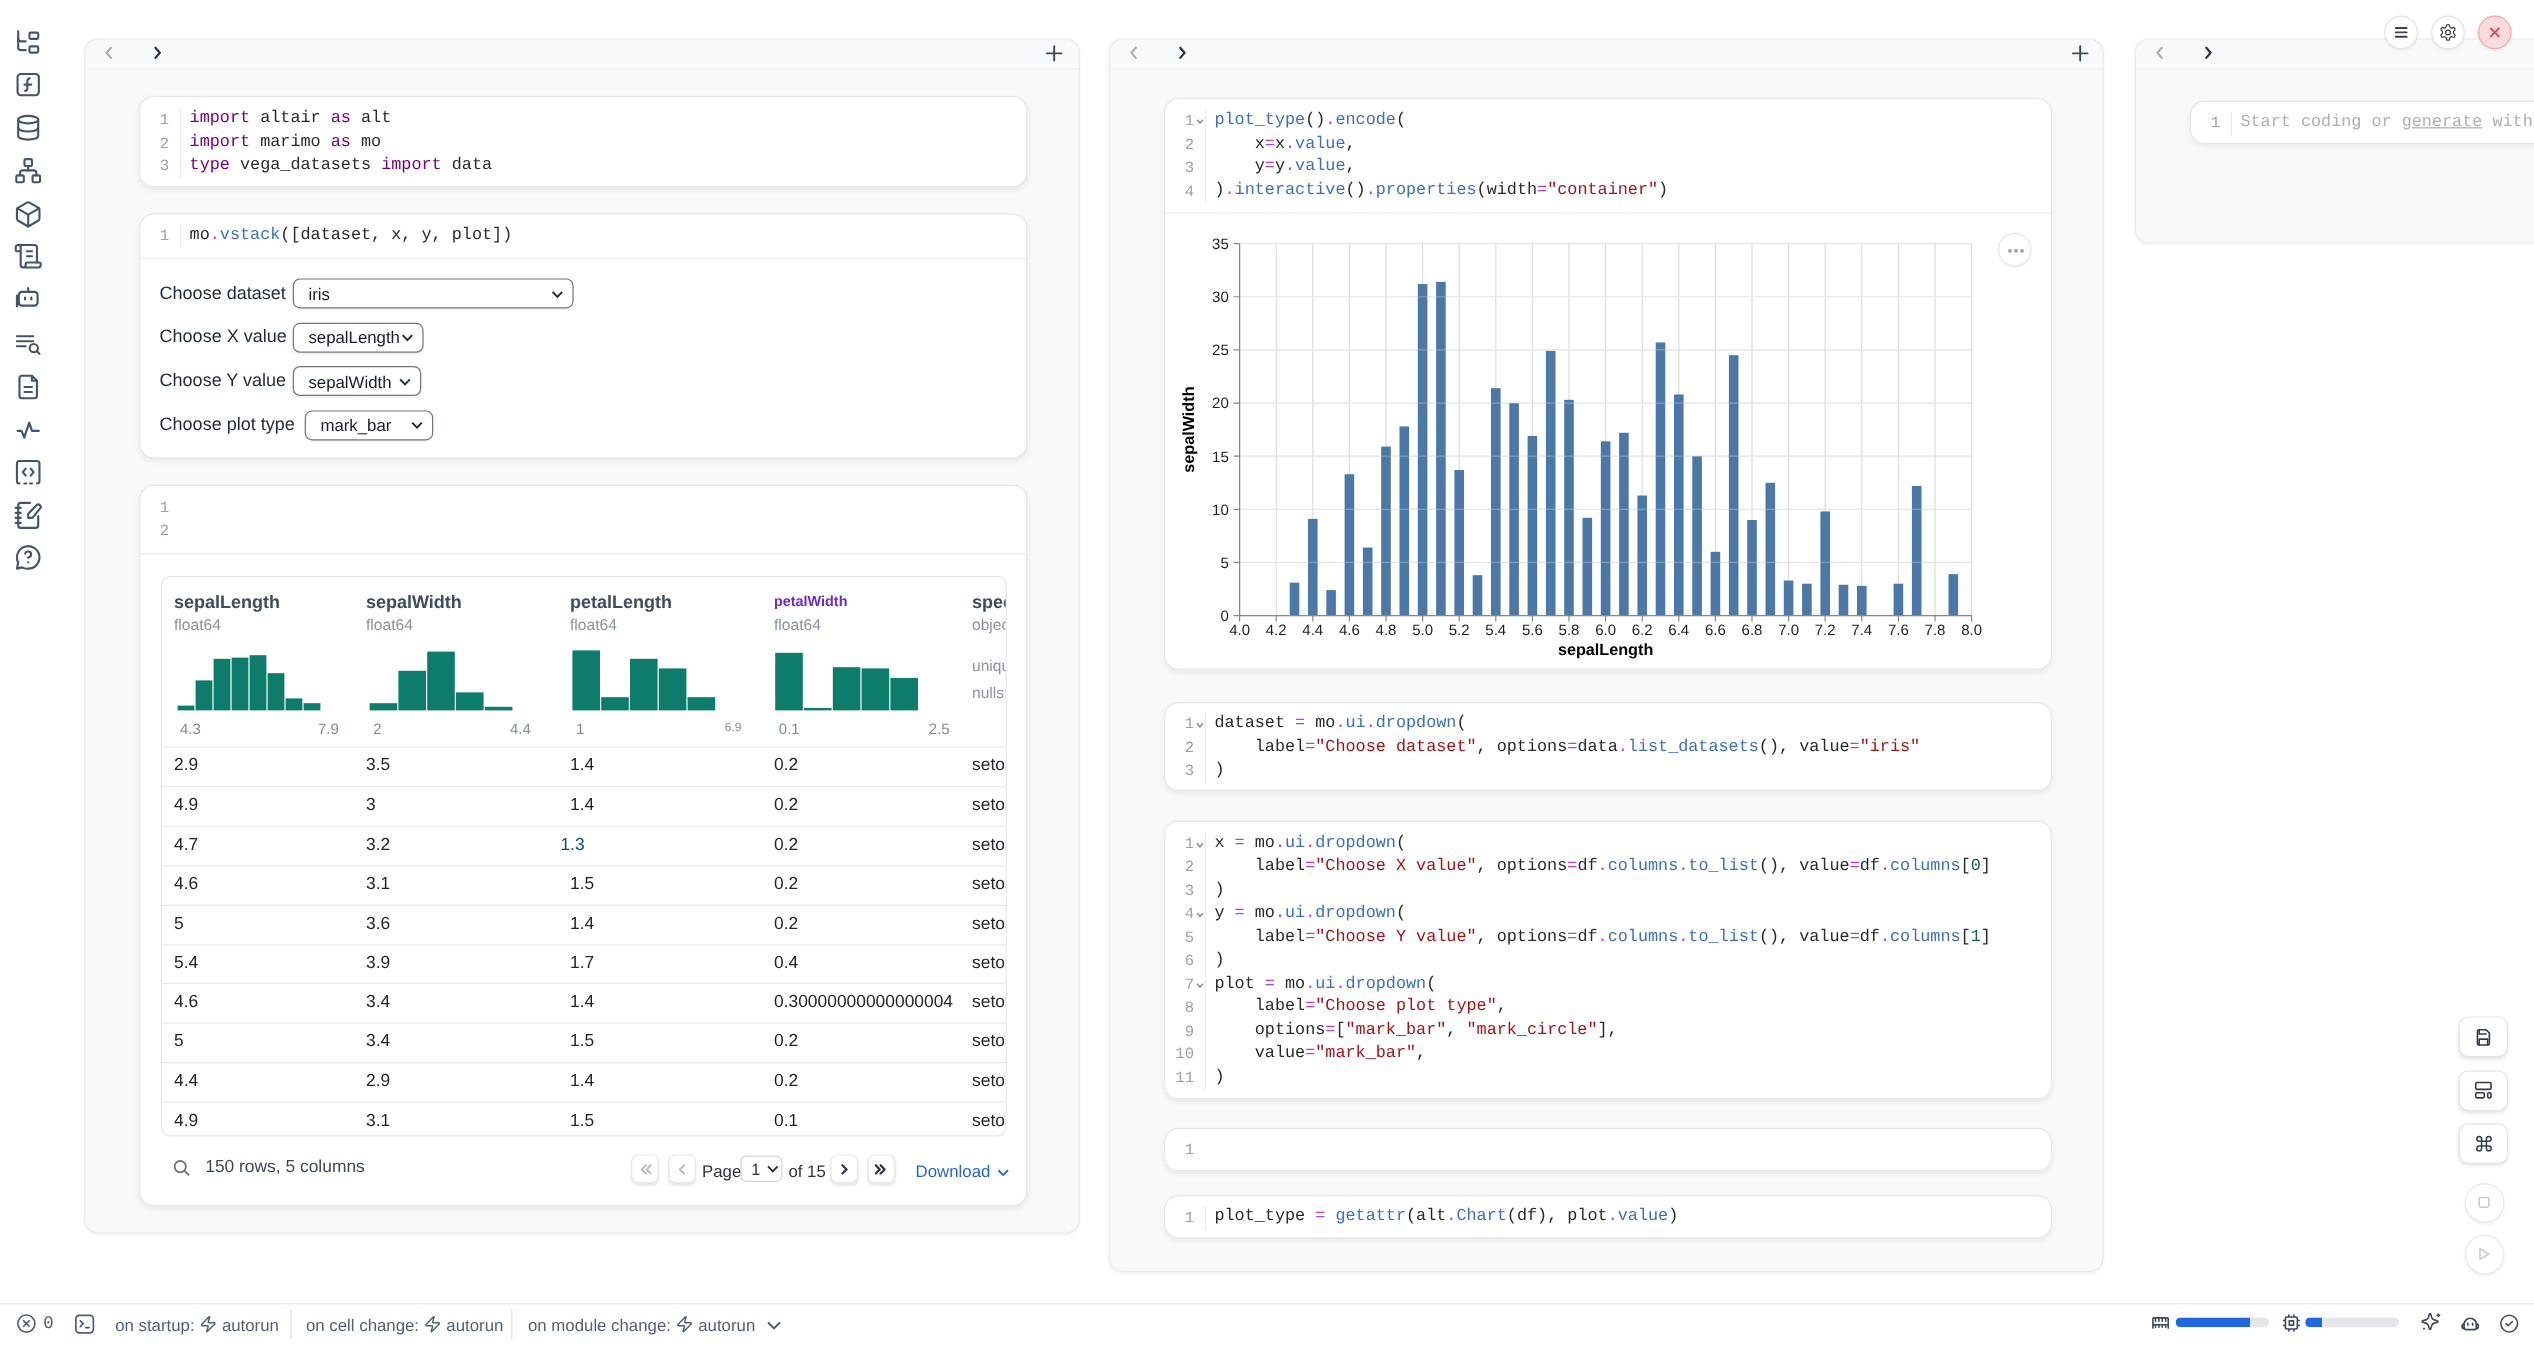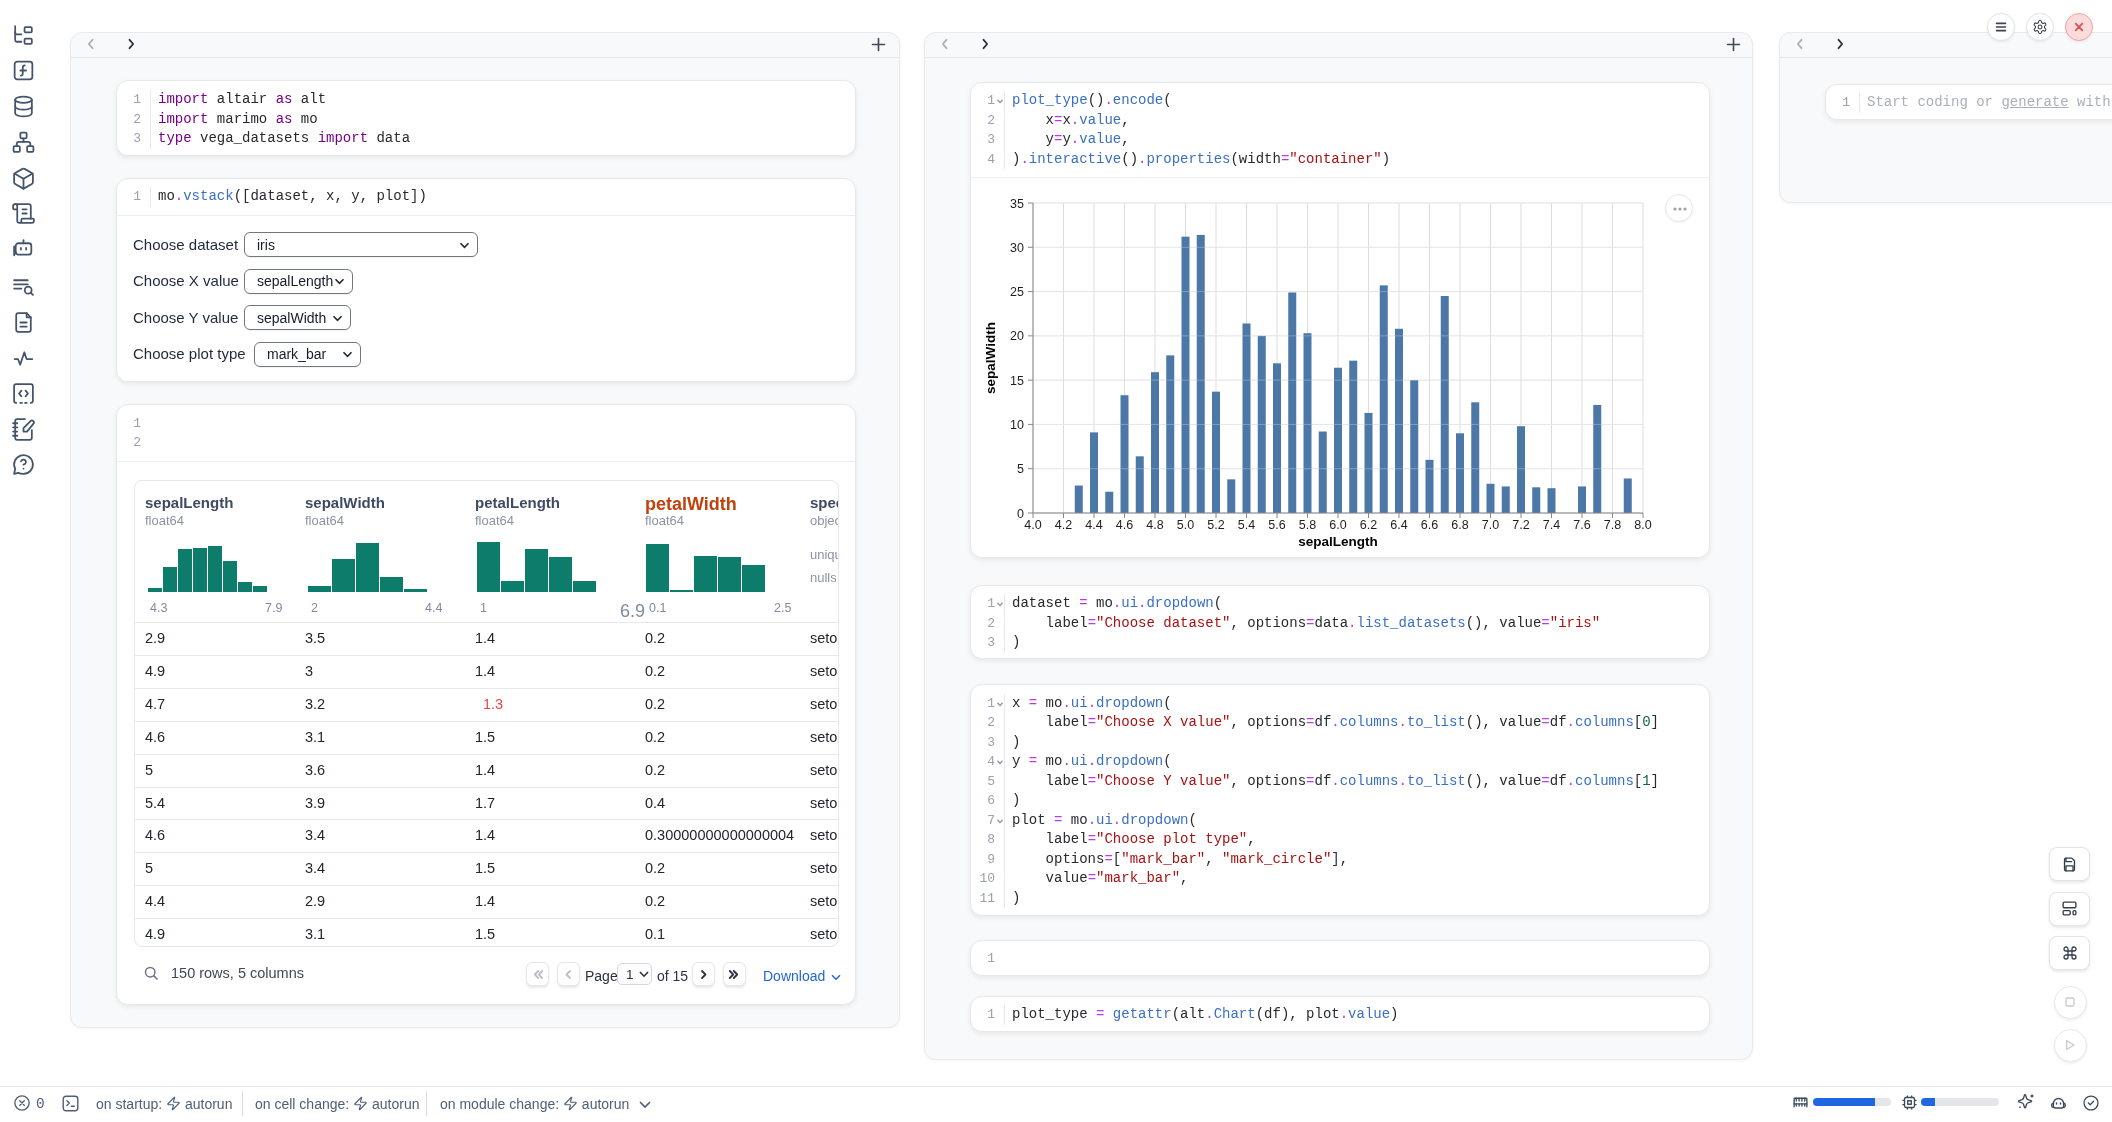--- a/index.html
+++ b/index.html
@@ -175,21 +175,21 @@
         </div>
       </div>
       <div class="divline" style="top:56px"></div>
       <div class="abs" style="left:17px;top:75px;width:705px;height:467px;border:1px solid #e5e7eb;border-radius:8px;overflow:hidden;background:#fff">
         <div class="txt" style="left:10px;top:13px;font-size:15px;font-weight:bold;color:#3e4c63">sepalLength</div>
         <div class="txt" style="left:10px;top:32px;font-size:13px;color:#8a93a3">float64</div>
         <div class="txt" style="left:170px;top:13px;font-size:15px;font-weight:bold;color:#3e4c63">sepalWidth</div>
         <div class="txt" style="left:170px;top:32px;font-size:13px;color:#8a93a3">float64</div>
         <div class="txt" style="left:340px;top:13px;font-size:15px;font-weight:bold;color:#3e4c63">petalLength</div>
         <div class="txt" style="left:340px;top:32px;font-size:13px;color:#8a93a3">float64</div>
-        <div class="txt" style="left:510px;top:13px;font-size:18px;font-weight:bold;color:#c2410c">petalWidth</div>
+        <div class="txt" style="left:510px;top:13px;font-size:12px;font-weight:bold;color:#6d28d9">petalWidth</div>
         <div class="txt" style="left:510px;top:32px;font-size:13px;color:#8a93a3">float64</div>
         <div class="txt" style="left:675px;top:13px;font-size:15px;font-weight:bold;color:#3e4c63">species</div>
         <div class="txt" style="left:675px;top:32px;font-size:13px;color:#8a93a3">object</div>
         <div class="txt" style="left:675px;top:66px;font-size:13px;color:#8a93a3">unique:&nbsp;3</div>
         <div class="txt" style="left:675px;top:89px;font-size:13px;color:#8a93a3">nulls:&nbsp;0</div>
         <div class="abs" style="left:13px;top:107px;width:14px;height:4px;background:#0e7c6b"></div>
         <div class="abs" style="left:28px;top:86px;width:14px;height:25px;background:#0e7c6b"></div>
         <div class="abs" style="left:43px;top:68px;width:14px;height:43px;background:#0e7c6b"></div>
         <div class="abs" style="left:58px;top:67px;width:14px;height:44px;background:#0e7c6b"></div>
         <div class="abs" style="left:73px;top:65px;width:14px;height:46px;background:#0e7c6b"></div>
@@ -209,39 +209,39 @@
         <div class="abs" style="left:511px;top:63px;width:23px;height:48px;background:#0e7c6b"></div>
         <div class="abs" style="left:535px;top:109px;width:23px;height:2px;background:#0e7c6b"></div>
         <div class="abs" style="left:559px;top:75px;width:23px;height:36px;background:#0e7c6b"></div>
         <div class="abs" style="left:583px;top:76px;width:23px;height:35px;background:#0e7c6b"></div>
         <div class="abs" style="left:607px;top:84px;width:23px;height:27px;background:#0e7c6b"></div>
         <div class="txt" style="left:15px;top:120px;font-size:12.5px;color:#7e8ba1">4.3</div>
         <div class="txt" style="left:130px;top:120px;font-size:12.5px;color:#7e8ba1;">7.9</div>
         <div class="txt" style="left:176px;top:120px;font-size:12.5px;color:#7e8ba1">2</div>
         <div class="txt" style="left:290px;top:120px;font-size:12.5px;color:#7e8ba1;">4.4</div>
         <div class="txt" style="left:345px;top:120px;font-size:12.5px;color:#7e8ba1">1</div>
-        <div class="txt" style="left:469px;top:120px;font-size:18px;color:#7e8ba1;margin-left:16px;">6.9</div>
+        <div class="txt" style="left:469px;top:120px;font-size:10px;color:#7e8ba1;">6.9</div>
         <div class="txt" style="left:514px;top:120px;font-size:12.5px;color:#7e8ba1">0.1</div>
         <div class="txt" style="left:639px;top:120px;font-size:12.5px;color:#7e8ba1;">2.5</div>
         <div class="abs" style="left:0;top:141.0px;width:705px;height:32.9px;border-top:1px solid #e6e8eb"></div>
         <div class="txt" style="left:10px;top:149.0px;font-size:14.5px;color:#21262c">2.9</div>
         <div class="txt" style="left:170px;top:149.0px;font-size:14.5px;color:#21262c">3.5</div>
         <div class="txt" style="left:340px;top:149.0px;font-size:14.5px;color:#21262c">1.4</div>
         <div class="txt" style="left:510px;top:149.0px;font-size:14.5px;color:#21262c">0.2</div>
         <div class="txt" style="left:675px;top:149.0px;font-size:14.5px;color:#21262c">setosa</div>
         <div class="abs" style="left:0;top:173.9px;width:705px;height:32.9px;border-top:1px solid #e6e8eb"></div>
         <div class="txt" style="left:10px;top:181.9px;font-size:14.5px;color:#21262c">4.9</div>
         <div class="txt" style="left:170px;top:181.9px;font-size:14.5px;color:#21262c">3</div>
         <div class="txt" style="left:340px;top:181.9px;font-size:14.5px;color:#21262c">1.4</div>
         <div class="txt" style="left:510px;top:181.9px;font-size:14.5px;color:#21262c">0.2</div>
         <div class="txt" style="left:675px;top:181.9px;font-size:14.5px;color:#21262c">setosa</div>
         <div class="abs" style="left:0;top:206.8px;width:705px;height:32.9px;border-top:1px solid #e6e8eb"></div>
         <div class="txt" style="left:10px;top:214.8px;font-size:14.5px;color:#21262c">4.7</div>
         <div class="txt" style="left:170px;top:214.8px;font-size:14.5px;color:#21262c">3.2</div>
-        <div class="txt" style="left:348px;top:214.8px;font-size:14.5px;color:#ef4444">1.3</div>
+        <div class="txt" style="left:332px;top:214.8px;font-size:14.5px;color:#0c4a6e">1.3</div>
         <div class="txt" style="left:510px;top:214.8px;font-size:14.5px;color:#21262c">0.2</div>
         <div class="txt" style="left:675px;top:214.8px;font-size:14.5px;color:#21262c">setosa</div>
         <div class="abs" style="left:0;top:239.7px;width:705px;height:32.9px;border-top:1px solid #e6e8eb"></div>
         <div class="txt" style="left:10px;top:247.7px;font-size:14.5px;color:#21262c">4.6</div>
         <div class="txt" style="left:170px;top:247.7px;font-size:14.5px;color:#21262c">3.1</div>
         <div class="txt" style="left:340px;top:247.7px;font-size:14.5px;color:#21262c">1.5</div>
         <div class="txt" style="left:510px;top:247.7px;font-size:14.5px;color:#21262c">0.2</div>
         <div class="txt" style="left:675px;top:247.7px;font-size:14.5px;color:#21262c">setosa</div>
         <div class="abs" style="left:0;top:272.6px;width:705px;height:32.9px;border-top:1px solid #e6e8eb"></div>
         <div class="txt" style="left:10px;top:280.6px;font-size:14.5px;color:#21262c">5</div>

